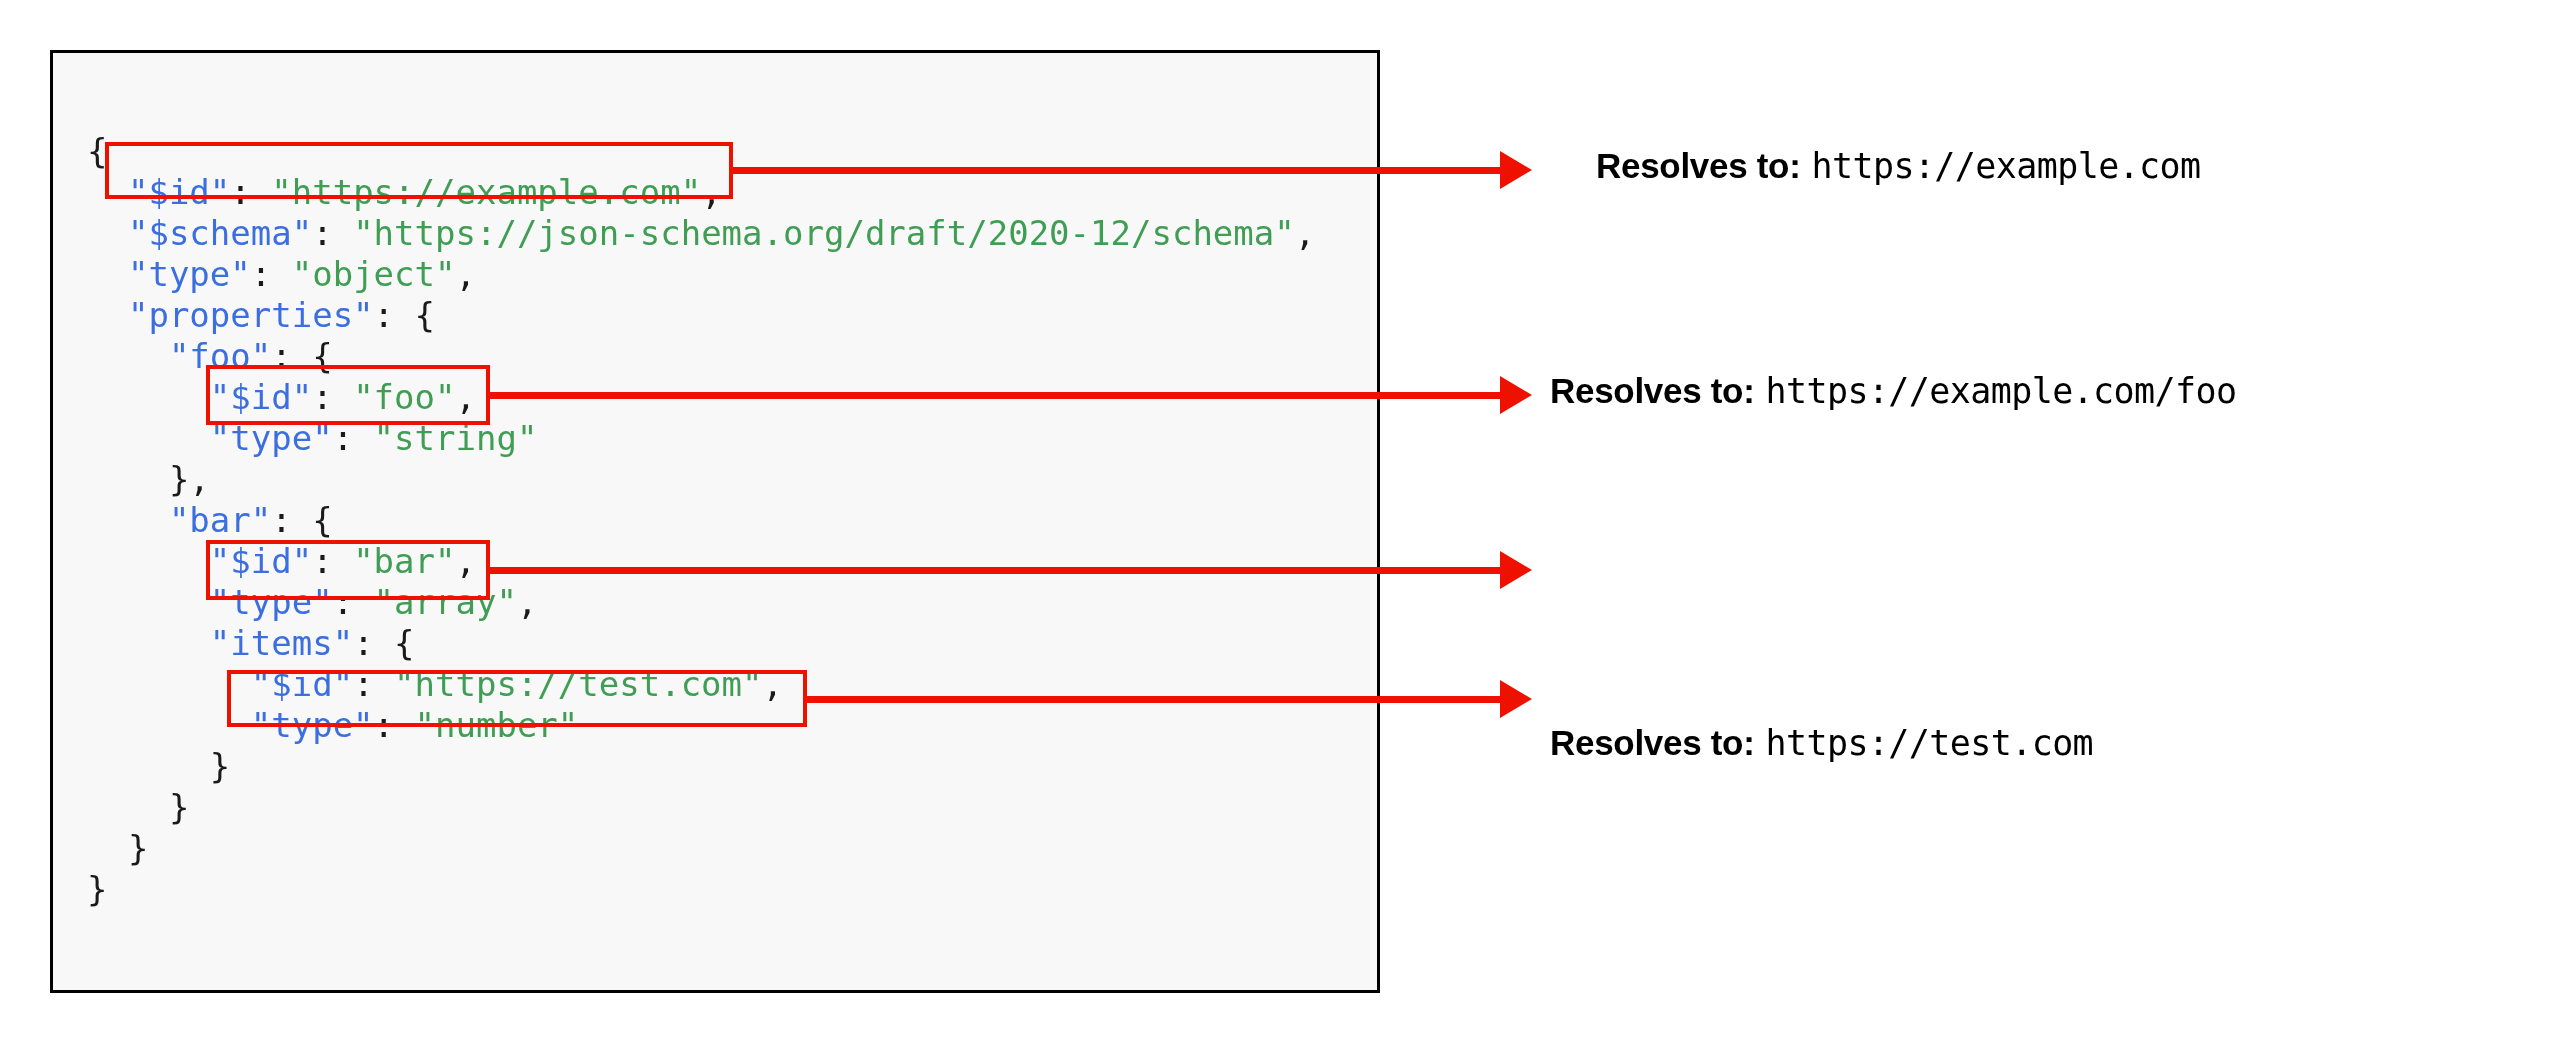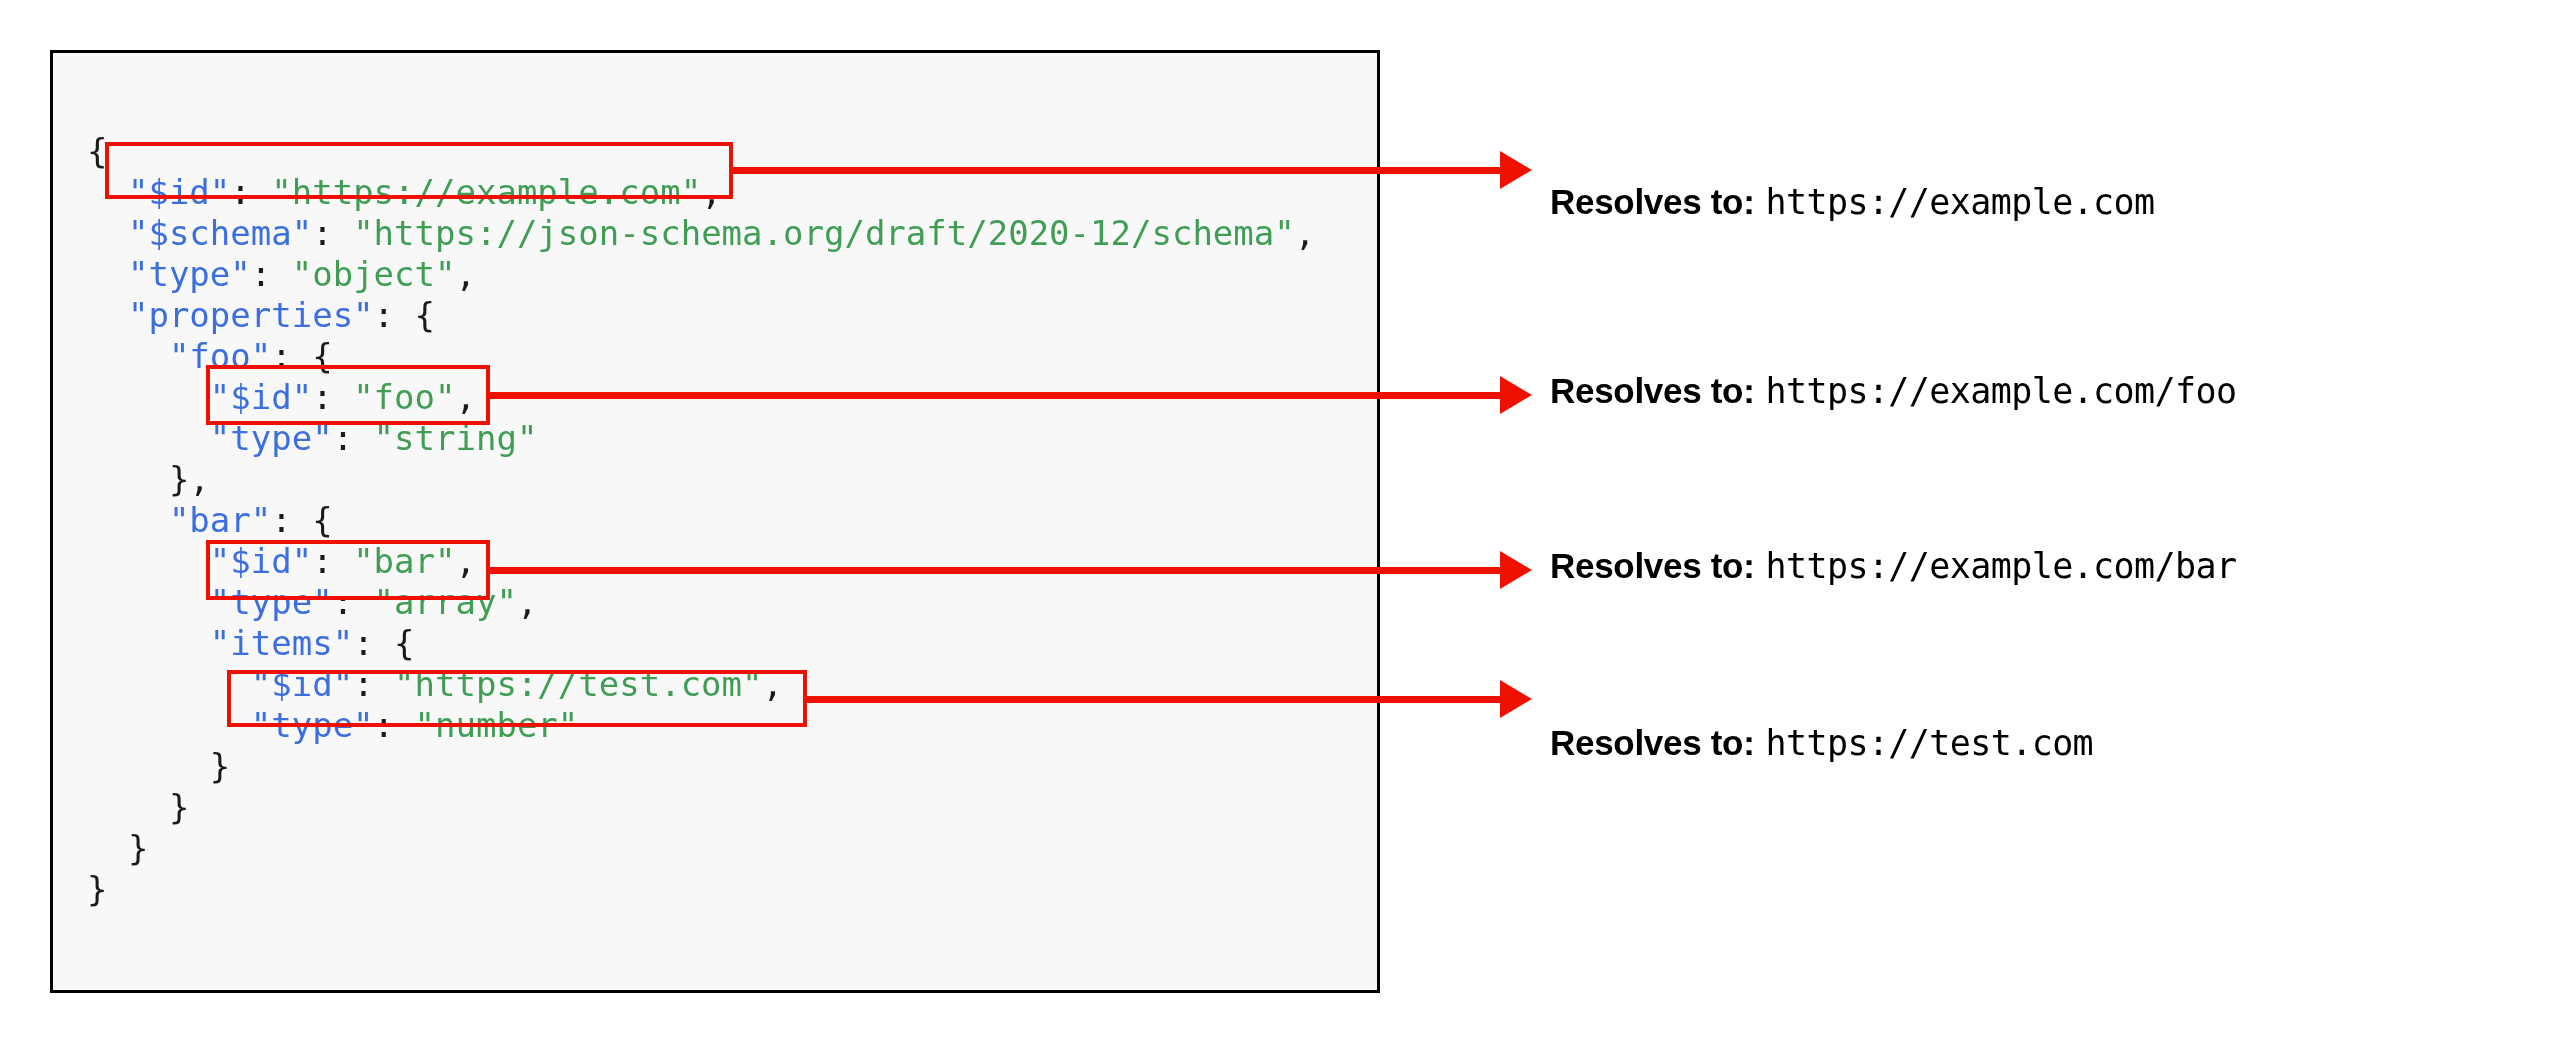--- a/index.html
+++ b/index.html
@@ -120,30 +120,27 @@
 
   <div class="arrow-line" style="left:488px; top:392px; width:1013px;"></div>
   <div class="arrow-head" style="left:1500px; top:376px;"></div>
 
   <div class="arrow-line" style="left:488px; top:567px; width:1013px;"></div>
   <div class="arrow-head" style="left:1500px; top:551px;"></div>
 
   <div class="arrow-line" style="left:805px; top:696px; width:696px;"></div>
   <div class="arrow-head" style="left:1500px; top:680px;"></div>
 
-  <div class="annotation" style="left:1550px; top:148px;margin-top:36px;">
+  <div class="annotation" style="left:1596px; top:148px;">
     <span class="ann-label">Resolves to:</span><span style="display:inline-block;width:11px;"></span><span class="ann-url">https://example.com</span>
   </div>
 
   <div class="annotation" style="left:1550px; top:373px;">
     <span class="ann-label">Resolves to:</span><span style="display:inline-block;width:11px;"></span><span class="ann-url">https://example.com/foo</span>
   </div>
 
-  <div class="annotation" style="left:1550px; top:548px;">
-    <span class="ann-label">Resolves to:</span><span style="display:inline-block;width:11px;"></span><span class="ann-url">https://example.com/bar</span>
-  </div>
 
   <div class="annotation" style="left:1550px; top:677px;margin-top:48px;">
     <span class="ann-label">Resolves to:</span><span style="display:inline-block;width:11px;"></span><span class="ann-url">https://test.com</span>
   </div>
 
 </div>
 
 
 </body></html>

